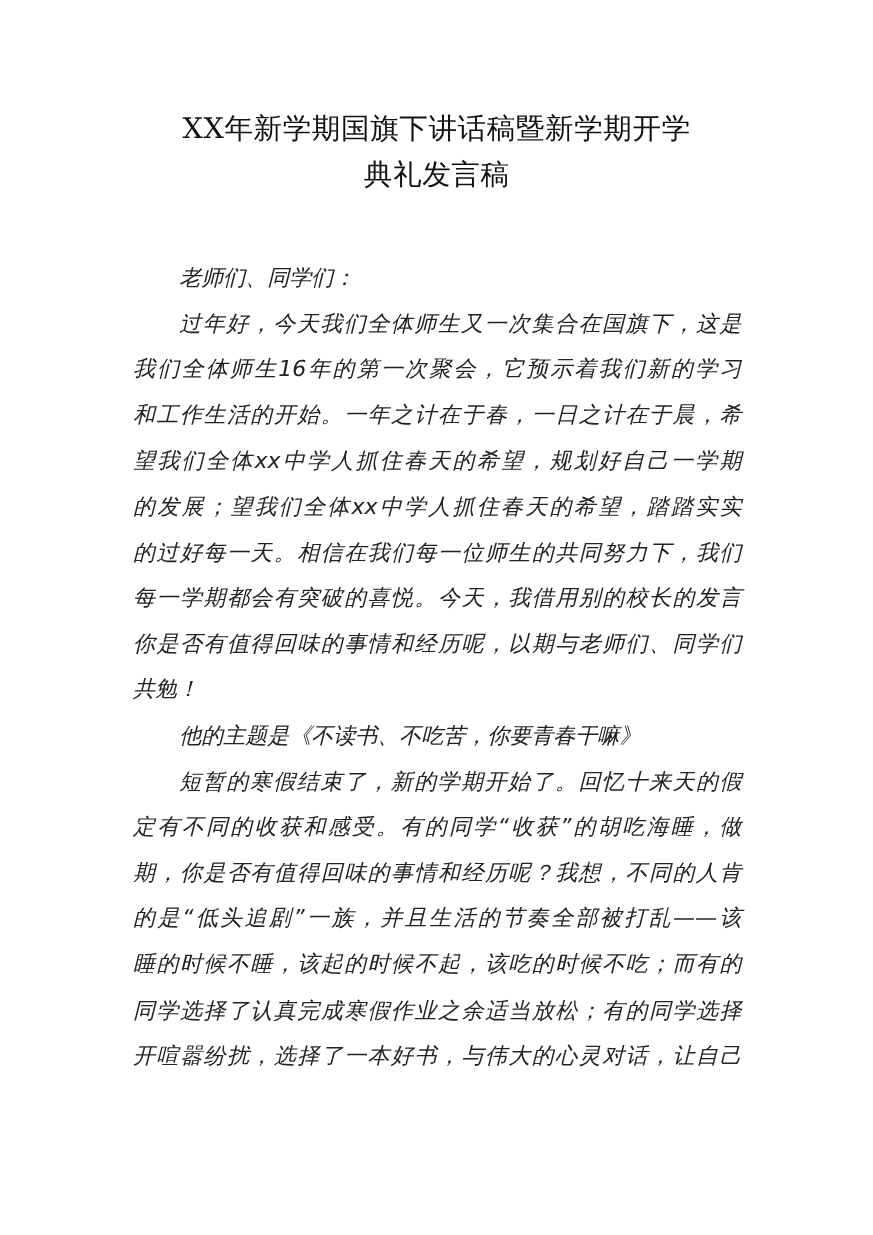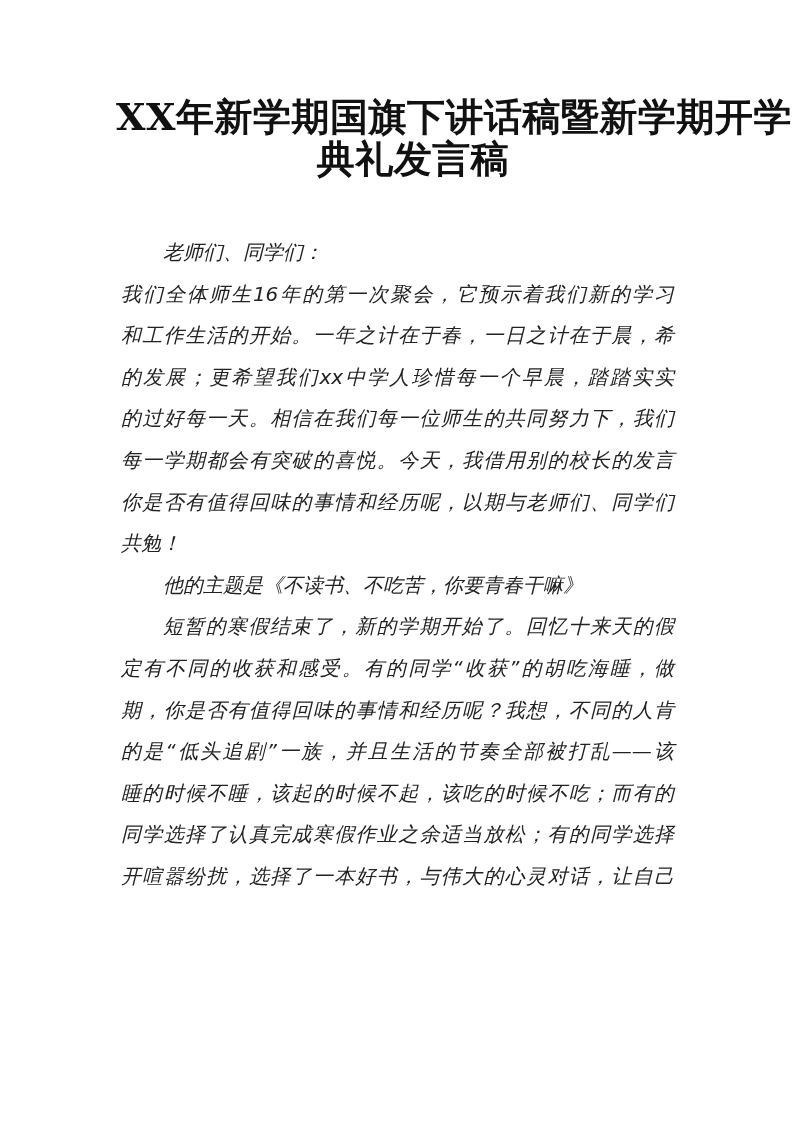--- a/index.html
+++ b/index.html
@@ -1,23 +1,23 @@
 <!DOCTYPE html>
 <html><head>
 <meta charset="utf-8">
 <style>
   html, body { margin:0; padding:0; background:#ffffff; }
   body { width:794px; height:1123px; overflow:hidden; position:relative; }
   .page { position:absolute; left:0; top:0; width:794px; height:1123px; background:#fff; }
   .title {
-    position:absolute; left:116px; top:96px; width:594px;
+    position:absolute; left:100px; top:96px; width:594px;
     text-align:center;
     font-family:"DejaVu Serif","Liberation Serif",serif;
-    font-size:38px; line-height:42px; color:#111;
-    font-weight:bold; letter-spacing:0.5px;
+    font-size:26px; line-height:42px; color:#111;
+    font-weight:normal; letter-spacing:0.5px;
   }
   .body {
     position:absolute; left:121px; top:232px; width:553px;
     font-family:"DejaVu Sans","Liberation Sans",sans-serif;
     font-size:20px; line-height:41.6px; color:#222;
     text-align:justify;
     font-style:italic;
   }
   .line { white-space:nowrap; display:block; height:41.6px; text-align-last:justify; text-align:justify; }
   .line.last { text-align-last:left; }
@@ -30,23 +30,25 @@
   <div class="title">
     <span class="line last" style="text-align:center;text-align-last:center;">XX年新学期国旗下讲话稿暨新学期开学</span>
     <span class="line last" style="text-align:center;text-align-last:center;">典礼发言稿</span>
   </div>
 
   <div class="body">
     <div>
       <span class="line last indent">老师们、同学们：</span>
     </div>
     <div>
+      <span class="line indent">过年好，今天我们全体师生又一次集合在国旗下，这是</span>
       <span class="line">我们全体师生16年的第一次聚会，它预示着我们新的学习</span>
       <span class="line">和工作生活的开始。一年之计在于春，一日之计在于晨，希</span>
-      <span class="line">的发展；更希望我们xx中学人珍惜每一个早晨，踏踏实实</span>
+      <span class="line">望我们全体xx中学人抓住春天的希望，规划好自己一学期</span>
+      <span class="line">的发展；望我们全体xx中学人抓住春天的希望，踏踏实实</span>
       <span class="line">的过好每一天。相信在我们每一位师生的共同努力下，我们</span>
       <span class="line">每一学期都会有突破的喜悦。今天，我借用别的校长的发言</span>
       <span class="line">你是否有值得回味的事情和经历呢，以期与老师们、同学们</span>
       <span class="line last">共勉！</span>
     </div>
     <div>
       <span class="line last indent">他的主题是《不读书、不吃苦，你要青春干嘛》</span>
     </div>
     <div>
       <span class="line indent">短暂的寒假结束了，新的学期开始了。回忆十来天的假</span>

